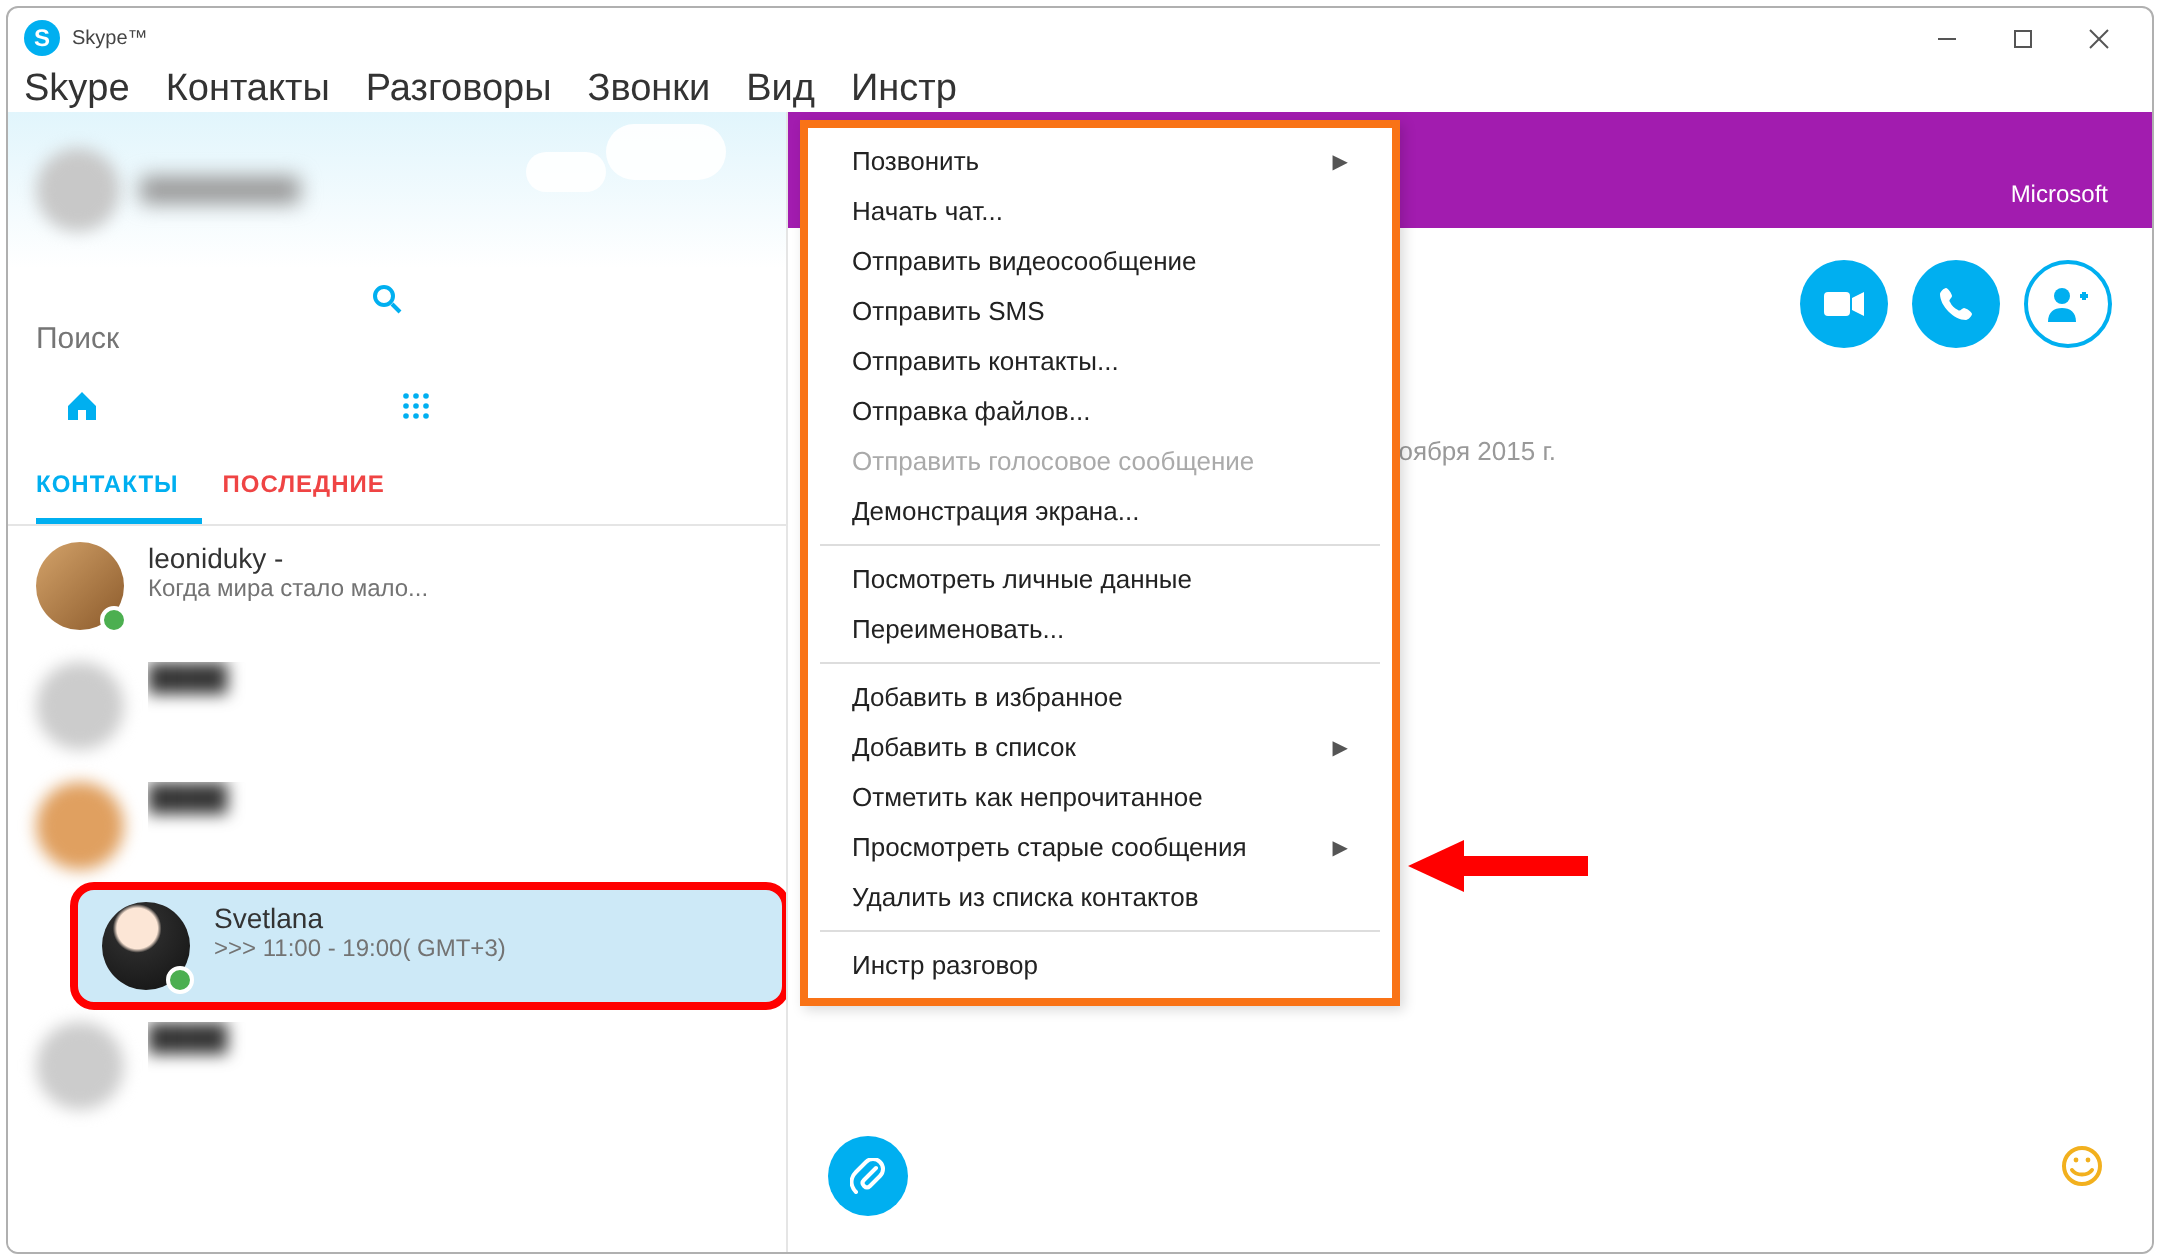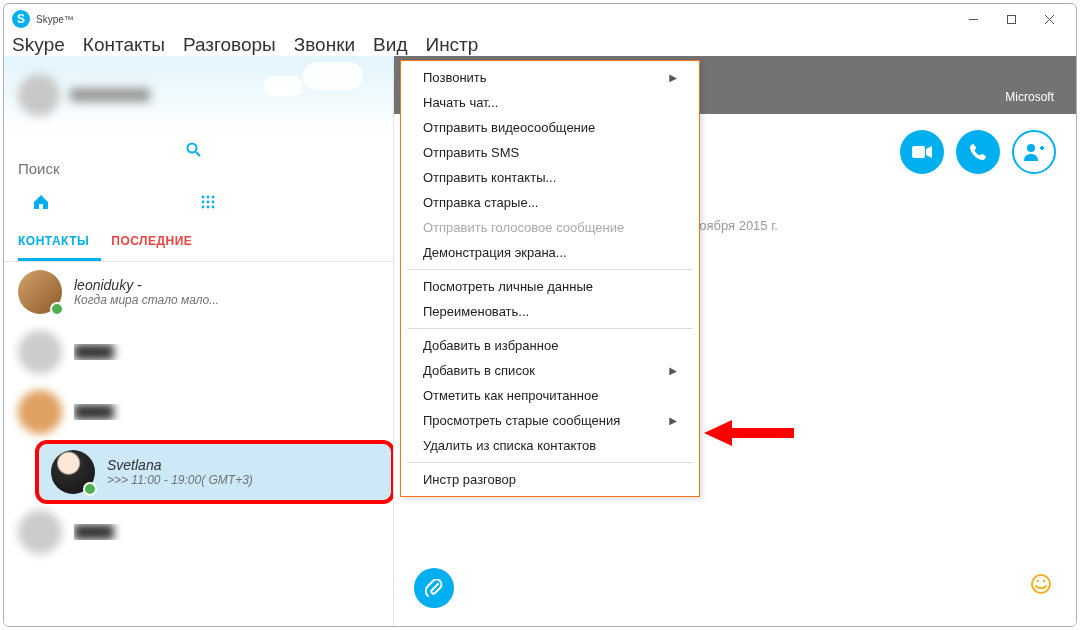--- a/index.html
+++ b/index.html
@@ -40,34 +40,34 @@
 .nav-row .home { color: #00aff0; font-size: 17px; }
 .nav-row .dial { color: #00aff0; font-size: 17px; letter-spacing: -3px; }
 
 
 .tabs { display: flex; padding: 0 14px; border-bottom: 1px solid #e5e5e5; }
 .tab { font-size: 12px; font-weight: 600; letter-spacing: 0.5px; padding: 8px 12px 10px 0; margin-right: 10px; color: #ef4444; }
 .tab.active { color: #00aff0; border-bottom: 3px solid #00aff0; }
 
 
 .contact-list { flex: 1; overflow: hidden; }
-.contact { display: flex; align-items: center; padding: 8px 14px; height: 60px; position: relative; font-style: italic; }
+.contact { display: flex; padding: 8px 14px; height: 60px; position: relative; }
 .contact .avatar { width: 44px; height: 44px; border-radius: 50%; background: #ccc; margin-right: 12px; position: relative; flex-shrink: 0; }
 .contact .avatar .status { position: absolute; right: -2px; bottom: -2px; width: 14px; height: 14px; border-radius: 50%; background: #4caf50; border: 2px solid #fff; }
 .contact .lines { flex: 1; overflow: hidden; }
 .contact .name { font-size: 14px; color: #333; white-space: nowrap; overflow: hidden; }
 .contact .sub { font-size: 12px; color: #737373; white-space: nowrap; overflow: hidden; }
 .contact.blurred .avatar { filter: blur(4px); }
 .contact.blurred .name, .contact.blurred .sub { filter: blur(4px); }
 .contact.selected { background: #cde9f7; }
 .contact.highlighted { outline: 4px solid #ff0000; outline-offset: -2px; border-radius: 10px; margin-left: 33px; }
 .contact .avatar.svet { background: radial-gradient(circle at 40% 30%, #fce6d6 0%, #fce6d6 25%, #2a2a2a 30%, #111 100%); }
 
 
-.msn-bar { height: 58px; background: #737373; display: flex; align-items: center; padding: 6px 40px; color: #fff; position: relative; }
+.msn-bar { height: 58px; background: #a21caf; display: flex; align-items: center; padding: 6px 40px; color: #fff; position: relative; }
 .msn-bar .butterfly { font-size: 22px; margin-right: 8px; }
 .msn-bar .msn-text { font-size: 22px; font-weight: 400; }
 .msn-bar .ms { position: absolute; right: 22px; bottom: 10px; font-size: 12px; }
 
 .chat-header { display: flex; align-items: center; padding: 16px 20px; }
 .chat-header .meta { color: #888; font-size: 13px; }
 .chat-header .spacer { flex: 1; }
 .action-btn { width: 44px; height: 44px; border-radius: 50%; background: #00aff0; color: #fff; display: flex; align-items: center; justify-content: center; margin-left: 12px; font-size: 18px; }
 .action-btn.outline { background: #fff; color: #00aff0; border: 2px solid #00aff0; }
 
@@ -76,21 +76,21 @@
 .msg-row { display: flex; align-items: flex-start; }
 .msg-bubble { background: #e9f6fc; border-radius: 12px; padding: 12px 16px; font-size: 13px; color: #444; line-height: 1.5; max-width: 420px; }
 .msg-bubble .link { color: #00aff0; }
 .msg-time { color: #aaa; font-size: 12px; margin-left: 14px; margin-top: 6px; }
 
 .chat-input-area { position: absolute; bottom: 8px; left: 0; right: 0; padding: 10px 20px; display: flex; align-items: center; }
 .attach-btn { width: 40px; height: 40px; border-radius: 50%; background: #00aff0; color: #fff; display: flex; align-items: center; justify-content: center; font-size: 18px; }
 .smiley { position: absolute; right: 24px; bottom: 18px; color: #f2b01e; font-size: 20px; }
 
 
-.context-menu { position: absolute; top: 56px; left: 396px; width: 300px; background: #fff; border: 1px solid #f97316; box-shadow: 2px 2px 6px rgba(0,0,0,0.15); padding: 4px 0; z-index: 50; font-size: 13px; }
+.context-menu { position: absolute; top: 56px; left: 396px; width: 300px; background: #fff; border: 4px solid #f97316; box-shadow: 2px 2px 6px rgba(0,0,0,0.15); padding: 4px 0; z-index: 50; font-size: 13px; }
 .context-menu .item { padding: 5px 22px; color: #222; display: flex; align-items: center; justify-content: space-between; white-space: nowrap; }
 .context-menu .item.disabled { color: #aaa; }
 .context-menu .sep { height: 1px; background: #ddd; margin: 4px 6px; }
 .context-menu .arrow { color: #555; font-size: 10px; }
 
 
 .red-arrow { position: absolute; top: 414px; left: 700px; z-index: 60; }
 </style>
 </head>
 <body>
@@ -281,21 +281,21 @@
 
   <div class="context-menu">
     <div class="item">
         <span>Позвонить</span>
         <span class="arrow">▶</span>
       </div>
     <div class="item">Начать чат...</div>
     <div class="item">Отправить видеосообщение</div>
     <div class="item">Отправить SMS</div>
     <div class="item">Отправить контакты...</div>
-    <div class="item">Отправка старые...</div>
+    <div class="item">Отправка файлов...</div>
     <div class="item disabled">Отправить голосовое сообщение</div>
     <div class="item">Демонстрация экрана...</div>
     <div class="sep"></div>
     <div class="item">Посмотреть личные данные</div>
     <div class="item">Переименовать...</div>
     <div class="sep"></div>
     <div class="item">Добавить в избранное</div>
     <div class="item">
         <span>Добавить в список</span>
         <span class="arrow">▶</span>

